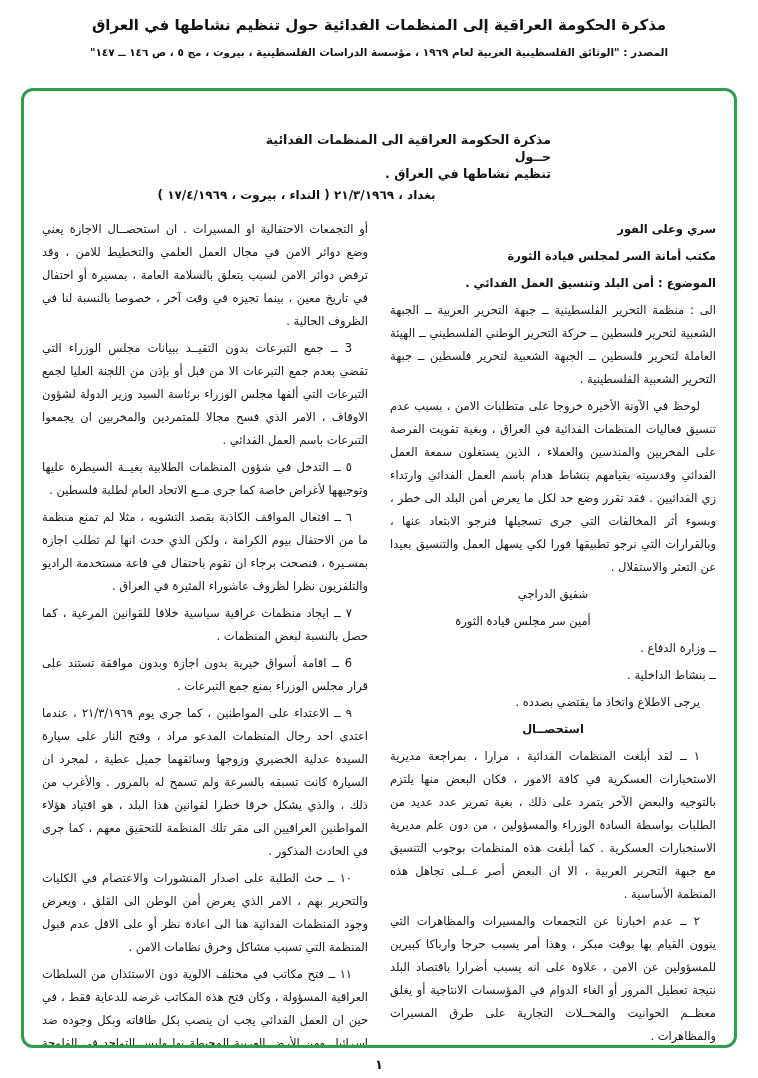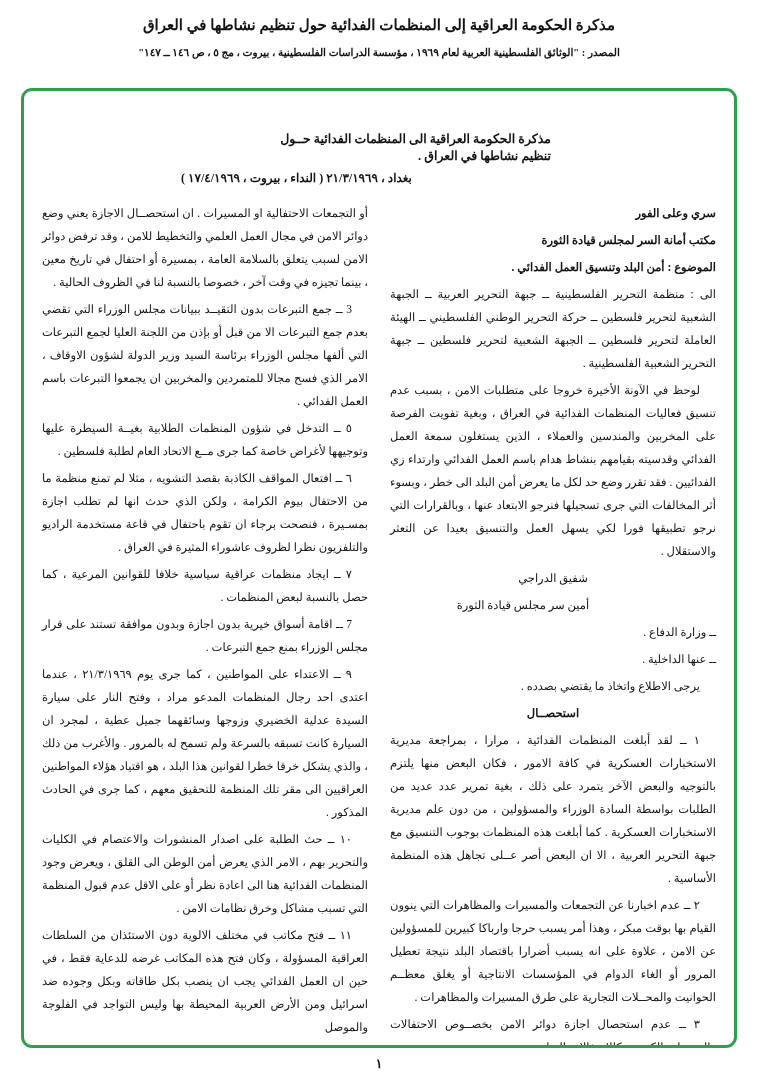--- a/index.html
+++ b/index.html
@@ -4,21 +4,21 @@
 <style>
   * { box-sizing: border-box; margin: 0; padding: 0; }
   html, body { background: #ffffff; }
   body {
     width: 758px; height: 1078px;
     font-family: "DejaVu Sans", sans-serif;
     color: #141414;
     position: relative;
     overflow: hidden;
   }
-  .page { width: 758px; height: 1078px; position: relative; font-family: Liberation Serif, serif; }
+  .page { width: 758px; height: 1078px; position: relative; }
 
   .header { padding-top: 16px; text-align: center; direction: rtl; }
   .header-title { font-size: 15px; font-weight: bold; letter-spacing: 0; }
   .source-line { font-size: 10.5px; font-weight: bold; margin-top: 12px; }
 
   .doc-frame {
     position: absolute;
     left: 21px; right: 21px; top: 88px; bottom: 30px;
     border: 3px solid #2ea04c;
     border-radius: 12px;
@@ -76,55 +76,55 @@
 </head>
 <body>
 
 <div class="page">
 
   <div class="header">
     <div class="header-title">مذكرة الحكومة العراقية إلى المنظمات الفدائية حول تنظيم نشاطها في العراق</div>
     <div class="source-line">المصدر : "الوثائق الفلسطينية العربية لعام ١٩٦٩ ، مؤسسة الدراسات الفلسطينية ، بيروت ، مج ٥ ، ص ١٤٦ ــ ١٤٧"</div>
   </div>
 
-  <div class="doc-frame" style="border-color: rgb(46, 160, 76); border-radius: 11px;">
+  <div class="doc-frame" style="border-color: rgb(46, 160, 76);">
 
     <div class="doc-head">
       <div>مذكرة الحكومة العراقية الى المنظمات الفدائية حــول</div>
       <div>تنظيم نشاطها في العراق .</div>
     </div>
 
     <div class="date-line">بغداد ، ٢١/٣/١٩٦٩ ( النداء ، بيروت ، ١٧/٤/١٩٦٩ )</div>
 
     <div class="columns">
 
       <div class="col">
         <p class="bold">سري وعلى الفور</p>
         <p class="bold">مكتب أمانة السر لمجلس قيادة الثورة</p>
         <p class="subject">الموضوع : أمن البلد وتنسيق العمل الفدائي .</p>
         <p>الى : منظمة التحرير الفلسطينية ــ جبهة التحرير العربية ــ الجبهة الشعبية لتحرير فلسطين ــ حركة التحرير الوطني الفلسطيني ــ الهيئة العاملة لتحرير فلسطين ــ الجبهة الشعبية لتحرير فلسطين ــ جبهة التحرير الشعبية الفلسطينية .</p>
         <p class="indent">لوحظ في الآونة الأخيرة خروجا على متطلبات الامن ، بسبب عدم تنسيق فعاليات المنظمات الفدائية في العراق ، وبغية تفويت الفرصة على المخربين والمندسين والعملاء ، الذين يستغلون سمعة العمل الفدائي وقدسيته بقيامهم بنشاط هدام باسم العمل الفدائي وارتداء زي الفدائيين . فقد تقرر وضع حد لكل ما يعرض أمن البلد الى خطر ، وبسوء أثر المخالفات التي جرى تسجيلها فنرجو الابتعاد عنها ، وبالقرارات التي نرجو تطبيقها فورا لكي يسهل العمل والتنسيق بعيدا عن التعثر والاستقلال .</p>
         <p class="sig">شفيق الدراجي</p>
         <p class="sig2">أمين سر مجلس قيادة الثورة</p>
         <p>ــ وزارة الدفاع .</p>
-        <p>ــ عنها الداخلية .</p>
+        <p>ــ بنشاط الداخلية .</p>
         <p class="indent">يرجى الاطلاع واتخاذ ما يقتضي بصدده .</p>
         <p class="heading-center">استحصــال</p>
         <p class="indent">١ ــ لقد أبلغت المنظمات الفدائية ، مرارا ، بمراجعة مديرية الاستخبارات العسكرية في كافة الامور ، فكان البعض منها يلتزم بالتوجيه والبعض الآخر يتمرد على ذلك ، بغية تمرير عدد عديد من الطلبات بواسطة السادة الوزراء والمسؤولين ، من دون علم مديرية الاستخبارات العسكرية . كما أبلغت هذه المنظمات بوجوب التنسيق مع جبهة التحرير العربية ، الا ان البعض أصر عــلى تجاهل هذه المنظمة الأساسية .</p>
         <p class="indent">٢ ــ عدم اخبارنا عن التجمعات والمسيرات والمظاهرات التي ينوون القيام بها بوقت مبكر ، وهذا أمر يسبب حرجا وارباكا كبيرين للمسؤولين عن الامن ، علاوة على انه يسبب أضرارا باقتصاد البلد نتيجة تعطيل المرور أو الغاء الدوام في المؤسسات الانتاجية أو يغلق معظــم الحوانيت والمحــلات التجارية على طرق المسيرات والمظاهرات .</p>
         <p class="indent">٣ ــ عدم استحصال اجازة دوائر الامن بخصــوص الاحتفالات والتجمعات الكبيرة ، كالاحتفالات الرياضية</p>
       </div>
 
       <div class="col">
         <p>أو التجمعات الاحتفالية او المسيرات . ان استحصــال الاجازة يعني وضع دوائر الامن في مجال العمل العلمي والتخطيط للامن ، وقد ترفض دوائر الامن لسبب يتعلق بالسلامة العامة ، بمسيرة أو احتفال في تاريخ معين ، بينما تجيزه في وقت آخر ، خصوصا بالنسبة لنا في الظروف الحالية .</p>
         <p class="indent">3 ــ جمع التبرعات بدون التقيــد ببيانات مجلس الوزراء التي تقضي بعدم جمع التبرعات الا من قبل أو بإذن من اللجنة العليا لجمع التبرعات التي ألفها مجلس الوزراء برئاسة السيد وزير الدولة لشؤون الاوقاف ، الامر الذي فسح مجالا للمتمردين والمخربين ان يجمعوا التبرعات باسم العمل الفدائي .</p>
         <p class="indent">٥ ــ التدخل في شؤون المنظمات الطلابية بغيــة السيطرة عليها وتوجيهها لأغراض خاصة كما جرى مــع الاتحاد العام لطلبة فلسطين .</p>
         <p class="indent">٦ ــ افتعال المواقف الكاذبة بقصد التشويه ، مثلا لم تمنع منظمة ما من الاحتفال بيوم الكرامة ، ولكن الذي حدث انها لم تطلب اجازة بمسـيرة ، فنصحت برجاء ان تقوم باحتفال في قاعة مستخدمة الراديو والتلفزيون نظرا لظروف عاشوراء المثيرة في العراق .</p>
         <p class="indent">٧ ــ ايجاد منظمات عراقية سياسية خلافا للقوانين المرعية ، كما حصل بالنسبة لبعض المنظمات .</p>
-        <p class="indent">7 ــ اقامة أسواق خيرية بدون اجازة وبدون موافقة تستند على قرار مجلس الوزراء بمنع جمع التبرعات .</p>
+        <p class="indent">6 ــ اقامة أسواق خيرية بدون اجازة وبدون موافقة تستند على قرار مجلس الوزراء بمنع جمع التبرعات .</p>
         <p class="indent">٩ ــ الاعتداء على المواطنين ، كما جرى يوم ٢١/٣/١٩٦٩ ، عندما اعتدى احد رجال المنظمات المدعو مراد ، وفتح النار على سيارة السيدة عدلية الخضيري وزوجها وسائقهما جميل عطية ، لمجرد ان السيارة كانت تسبقه بالسرعة ولم تسمح له بالمرور . والأغرب من ذلك ، والذي يشكل خرقا خطرا لقوانين هذا البلد ، هو اقتياد هؤلاء المواطنين العراقيين الى مقر تلك المنظمة للتحقيق معهم ، كما جرى في الحادث المذكور .</p>
         <p class="indent">١٠ ــ حث الطلبة على اصدار المنشورات والاعتصام في الكليات والتحرير بهم ، الامر الذي يعرض أمن الوطن الى القلق ، ويعرض وجود المنظمات الفدائية هنا الى اعادة نظر أو على الاقل عدم قبول المنظمة التي تسبب مشاكل وخرق نظامات الامن .</p>
         <p class="indent">١١ ــ فتح مكاتب في مختلف الالوية دون الاستئذان من السلطات العراقية المسؤولة ، وكان فتح هذه المكاتب غرضه للدعاية فقط ، في حين ان العمل الفدائي يجب ان ينصب بكل طاقاته وبكل وجوده ضد اسرائيل ومن الأرض العربية المحيطة بها وليس التواجد في الفلوجة والموصل</p>
       </div>
 
     </div>
   </div>
 
   <div class="page-number">١</div>
 

